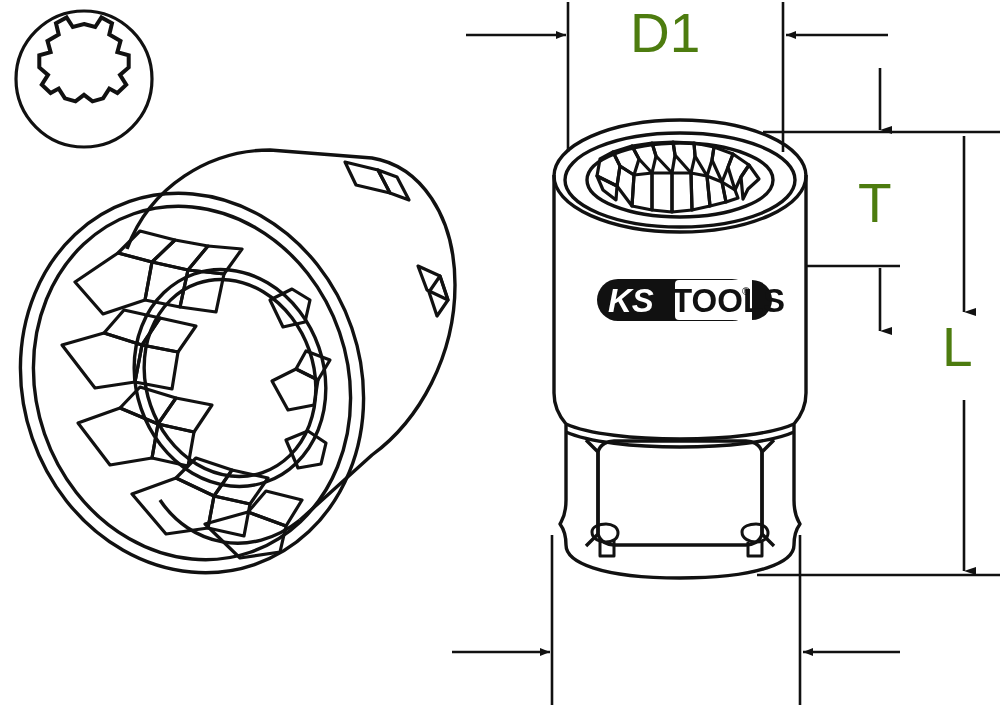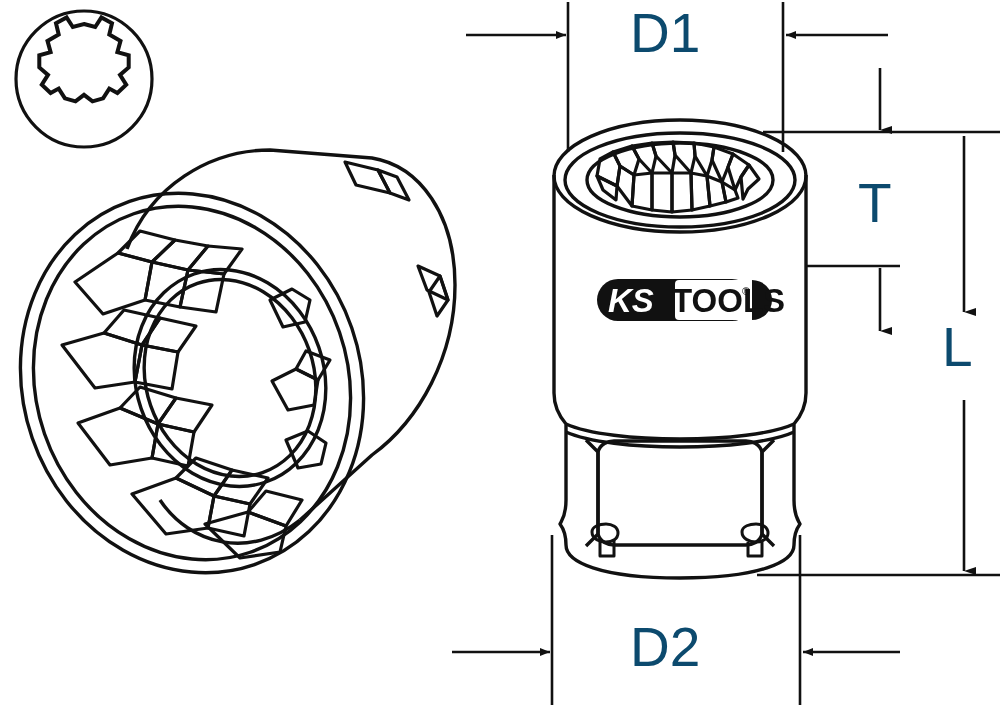--- a/index.html
+++ b/index.html
@@ -1,20 +1,20 @@
 <!DOCTYPE html>
 <html><head>
 <meta charset="utf-8">
 <style>
   html,body{margin:0;padding:0;background:#ffffff;}
   body{width:1000px;height:707px;overflow:hidden;
        font-family:"Liberation Sans", sans-serif;}
   #stage{position:relative;width:1000px;height:707px;background:#fff;}
   #stage svg{position:absolute;left:0;top:0;}
-  .dimlabel{position:absolute;color:#0c4a6e;font-weight:400;
+  .dimlabel{position:absolute;color:#4d7c0f;font-weight:400;
             font-family:"Liberation Sans", sans-serif;
             line-height:1;white-space:nowrap;}
   #lbl-d1{left:630px;top:6px;font-size:55px;}
   #lbl-d2{left:630px;top:620px;font-size:55px;}
   #lbl-t {left:858px;top:176px;font-size:55px;}
   #lbl-l {left:942px;top:320px;font-size:55px;}
 </style>
 </head>
 <body>
 
@@ -200,17 +200,16 @@
     <line x1="552" y1="535" x2="552" y2="705"></line>
     <line x1="800" y1="535" x2="800" y2="705"></line>
 
     <line x1="452" y1="652" x2="550" y2="652" marker-end="url(#arrR)"></line>
     <line x1="900" y1="652" x2="803" y2="652" marker-end="url(#arrL)"></line>
   </g>
 
 </svg>
 
 <div class="dimlabel" id="lbl-d1">D1</div>
-<div class="dimlabel" id="lbl-d2">D2</div>
 <div class="dimlabel" id="lbl-t">T</div>
 <div class="dimlabel" id="lbl-l">L</div>
 
 </div>
 
 </body></html>

